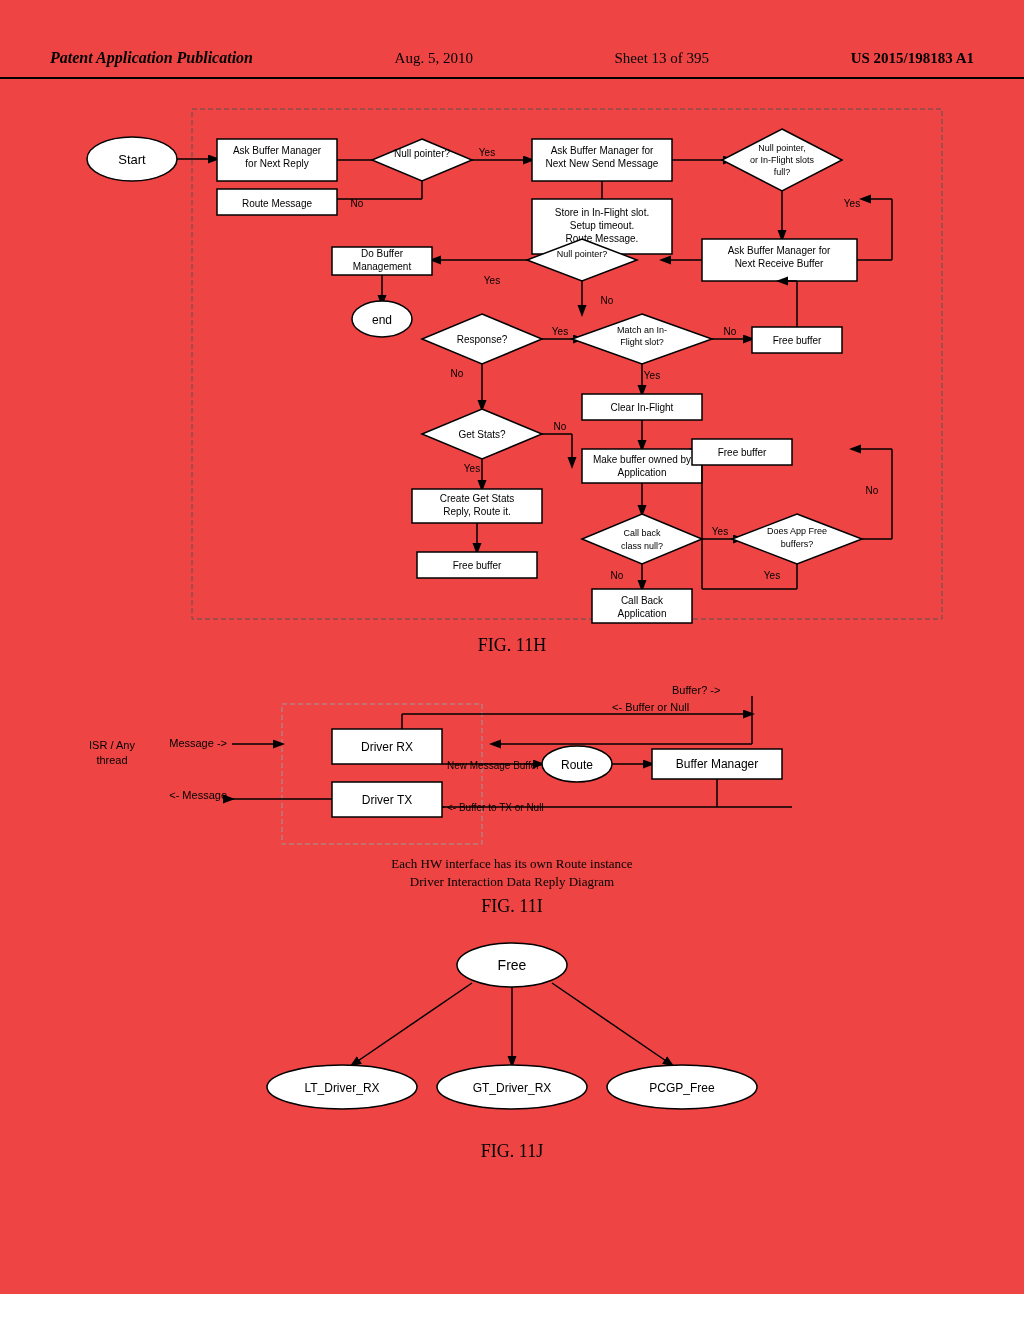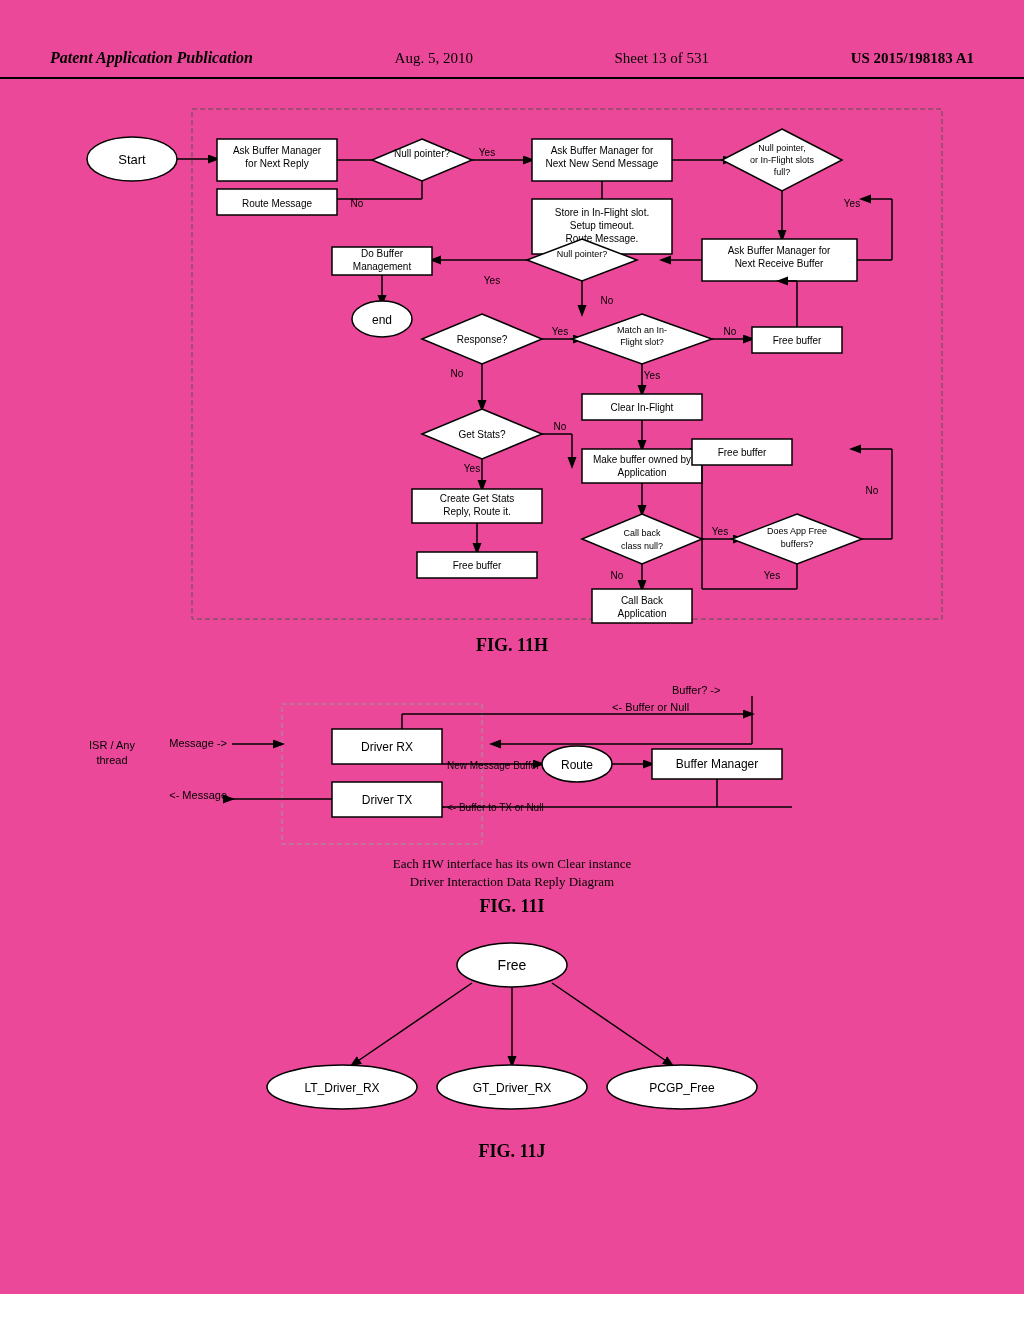--- a/index.html
+++ b/index.html
@@ -7,21 +7,21 @@
       width: 1024px;
       height: 1320px;
       background: #ffffff;
       font-family: 'Times New Roman', Times, serif;
       overflow: hidden;
     }
 
     .page {
       width: 1024px;
       height: 1294px;
-      background: #ec4899;
+      background: #ef4444;
       position: relative;
     }
 
     
     .header {
       display: flex;
       justify-content: space-between;
       align-items: flex-end;
       padding: 30px 50px 10px 50px;
       border-bottom: 2px solid #000;
@@ -53,21 +53,21 @@
     .diagram-section {
       width: 100%;
       display: flex;
       flex-direction: column;
       align-items: center;
       margin-bottom: 10px;
     }
 
     .fig-label {
       font-size: 18px;
-      font-weight: bold;
+      font-weight: normal;
       margin-top: 6px;
       margin-bottom: 8px;
     }
 
     
     svg {
       display: block;
     }
 
     .diagram-caption {
@@ -77,21 +77,21 @@
     }
   </style>
 </head>
 <body>
 
 <div class="page">
 
   <div class="header">
     <div class="header-left">Patent Application Publication</div>
     <div class="header-center">Aug. 5, 2010</div>
-    <div class="header-center">Sheet 13 of 531</div>
+    <div class="header-center">Sheet 13 of 395</div>
     <div class="header-right">US 2015/198183 A1</div>
   </div>
 
   <div class="content">
 
     <div class="diagram-section">
       <svg width="920" height="530">
 
         <rect x="140" y="10" width="750" height="510" fill="none" stroke="#555" stroke-width="1" stroke-dasharray="5,3"></rect>
 
@@ -316,21 +316,21 @@
 
         <text x="395" y="137" text-anchor="start" font-size="10" font-family="Arial">&lt;- Buffer to TX or Null</text>
         <line x1="740" y1="133" x2="390" y2="133" stroke="black" stroke-width="1.5" marker-end="url(#arrow2-left)"></line>
 
         <rect x="280" y="108" width="110" height="35" fill="white" stroke="black" stroke-width="1.5"></rect>
         <text x="335" y="130" text-anchor="middle" font-size="12" font-family="Arial">Driver TX</text>
 
         <line x1="665" y1="105" x2="665" y2="133" stroke="black" stroke-width="1.5"></line>
 
       </svg>
-      <div class="diagram-caption">Each HW interface has its own Clear instance</div>
+      <div class="diagram-caption">Each HW interface has its own Route instance</div>
       <div class="diagram-caption">Driver Interaction Data Reply Diagram</div>
       <div class="fig-label">FIG. 11I</div>
     </div>
 
     <div class="diagram-section">
       <svg width="600" height="200">
         <defs>
           <marker id="arrow3" markerWidth="8" markerHeight="8" refX="6" refY="3" orient="auto">
             <path d="M0,0 L0,6 L8,3 z" fill="black"></path>
           </marker>

